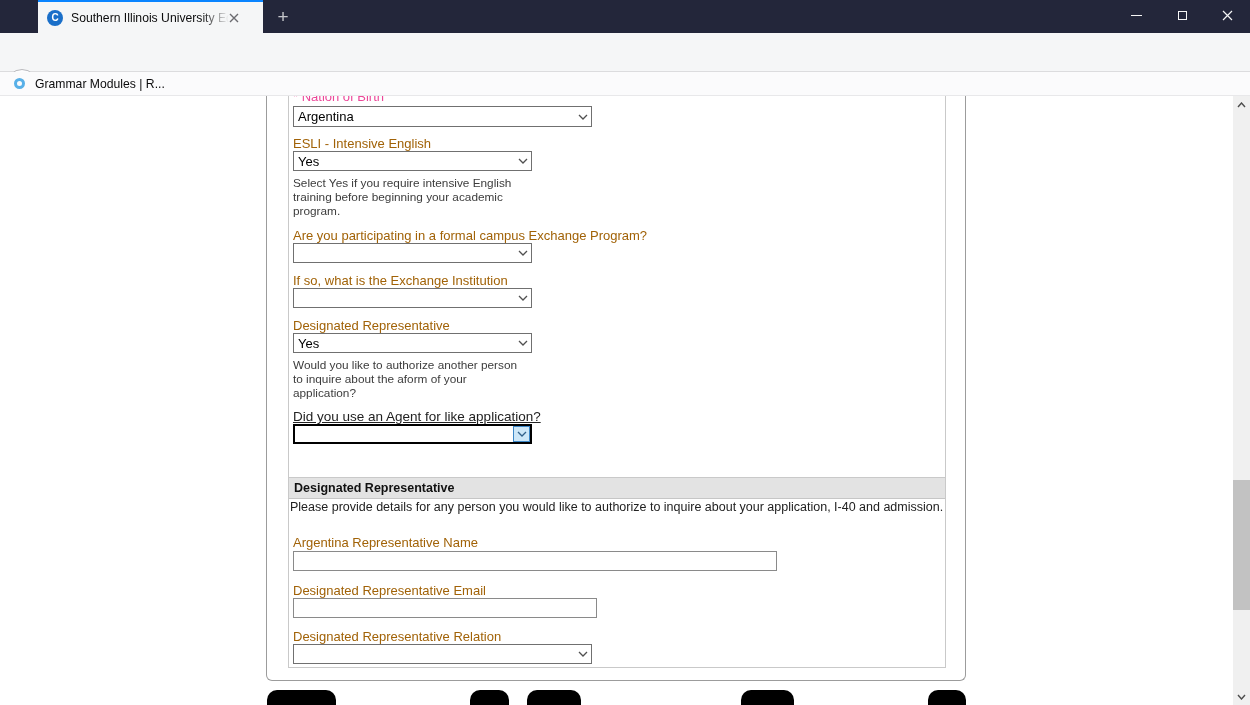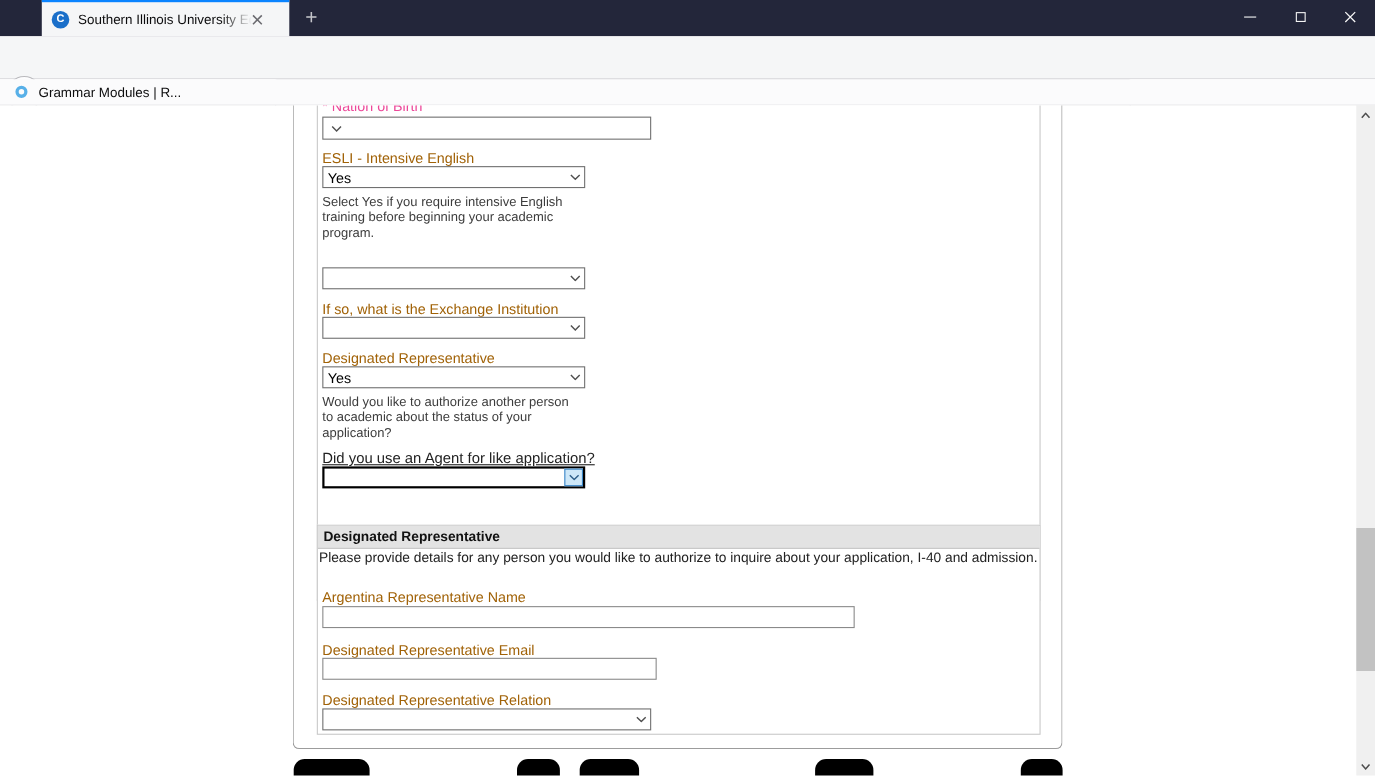--- a/index.html
+++ b/index.html
@@ -177,20 +177,21 @@
   <div id="bm-ring"></div>
   <div id="bm-label">Grammar Modules | R...</div>
 </div>
 
 <div id="content">
   <div id="outer-panel"></div>
   <div class="fieldset" id="fs1"></div>
 
   <div class="flabel maroon" style="top:-7px">* Nation of Birth</div>
   <div class="sel" style="top:10px;width:299px;height:21px">
+    <span class="val">Argentina</span>
     <span class="arr">
       <svg width="10" height="6" viewBox="0 0 10 6">
           <path d="M1 1l4 4 4-4" stroke="#505050" stroke-width="1.3" fill="none"></path>
         </svg>
     </span>
   </div>
 
   <div class="flabel" style="top:40px">ESLI - Intensive English</div>
   <div class="sel" style="top:55px;width:239px">
     <span class="val">Yes</span>
@@ -199,20 +200,21 @@
           <path d="M1 1l4 4 4-4" stroke="#505050" stroke-width="1.3" fill="none"></path>
         </svg>
     </span>
   </div>
   <div class="fhelp" style="top:80px">
     <div>Select Yes if you require intensive English</div>
     <div>training before beginning your academic</div>
     <div>program.</div>
   </div>
 
+  <div class="flabel" style="top:132px">Are you participating in a formal campus Exchange Program?</div>
   <div class="sel" style="top:147px;width:239px">
     <span class="val"></span>
     <span class="arr">
       <svg width="10" height="6" viewBox="0 0 10 6">
           <path d="M1 1l4 4 4-4" stroke="#505050" stroke-width="1.3" fill="none"></path>
         </svg>
     </span>
   </div>
 
   <div class="flabel" style="top:177px">If so, what is the Exchange Institution</div>
@@ -229,21 +231,21 @@
   <div class="sel" style="top:237px;width:239px">
     <span class="val">Yes</span>
     <span class="arr">
       <svg width="10" height="6" viewBox="0 0 10 6">
           <path d="M1 1l4 4 4-4" stroke="#505050" stroke-width="1.3" fill="none"></path>
         </svg>
     </span>
   </div>
   <div class="fhelp" style="top:262px">
     <div>Would you like to authorize another person</div>
-    <div>to academic about the status of your</div>
+    <div>to inquire about the aform of your</div>
     <div>application?</div>
   </div>
 
   <div class="flabel ul" style="top:313px">Did you use an Agent for like application?</div>
   <div class="sel focused" style="top:328px;width:239px">
     <span class="val"></span>
     <span class="arr">
       <svg width="10" height="6" viewBox="0 0 10 6">
           <path d="M1 1l4 4 4-4" stroke="#30608a" stroke-width="1.3" fill="none"></path>
         </svg>

